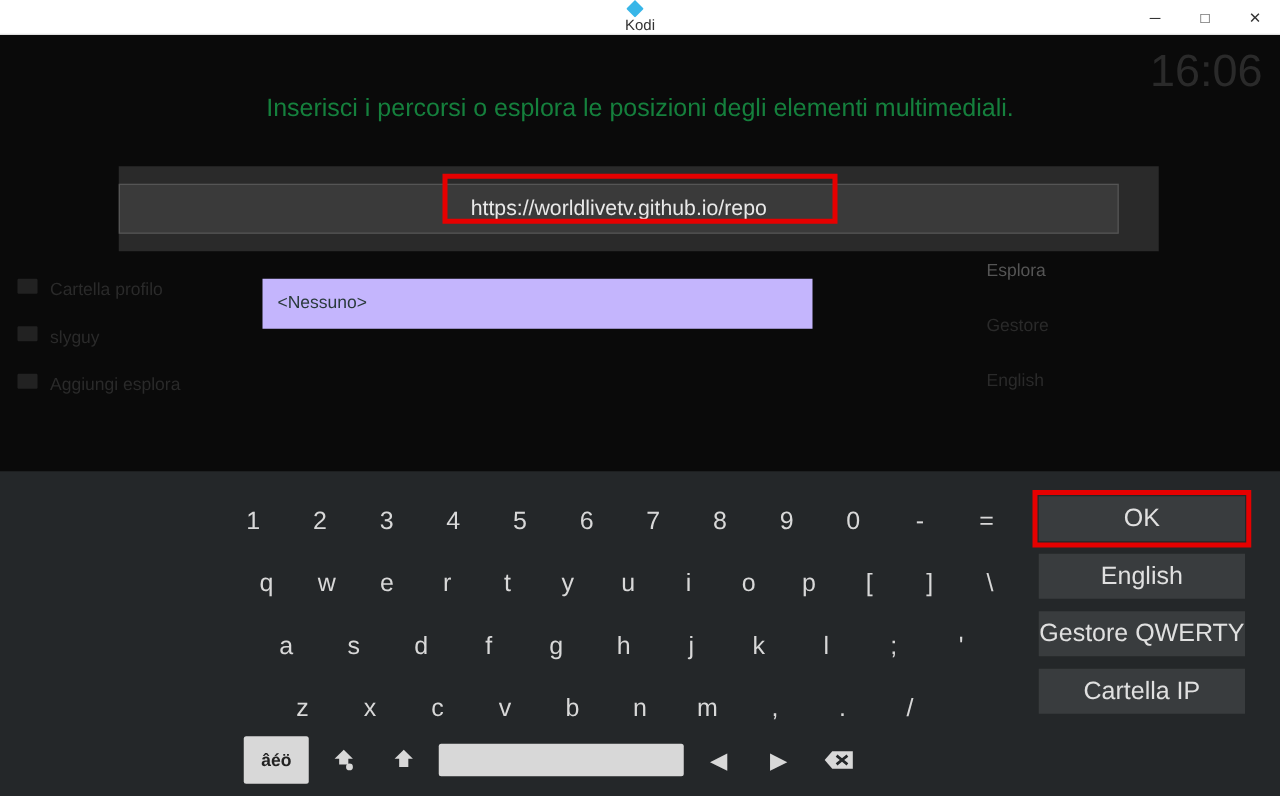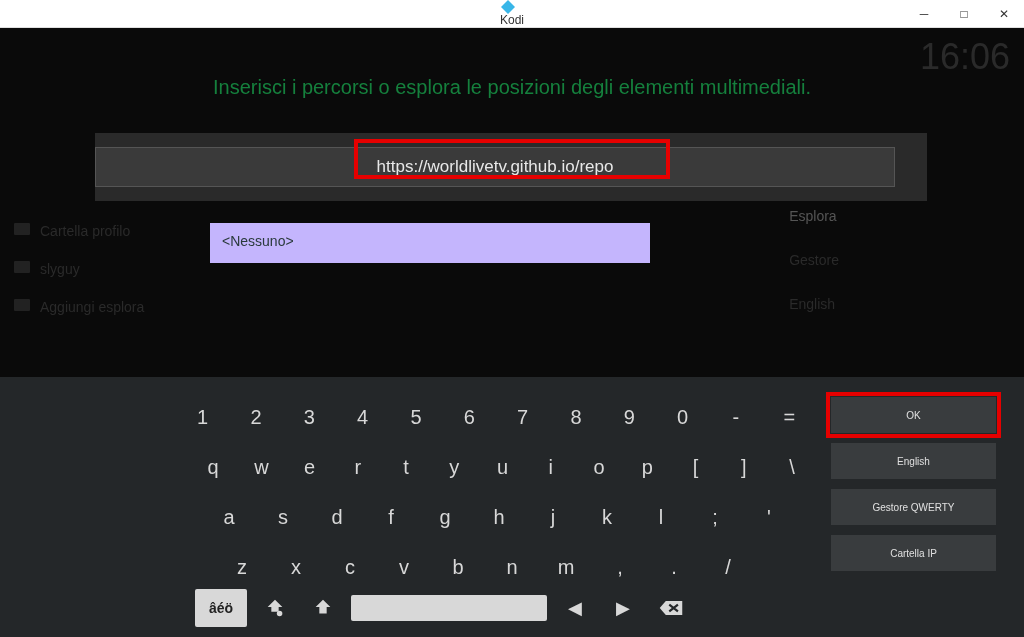--- a/index.html
+++ b/index.html
@@ -250,21 +250,21 @@
     }
     .action-btn {
       width: 100%;
       height: 36px;
       margin-bottom: 10px;
       background: #393c3e;
       display: flex;
       align-items: center;
       justify-content: center;
       color: #e0e0e0;
-      font-size: 10px;
+      font-size: 20px;
       cursor: pointer;
     }
     .highlight-ok {
       position: absolute;
       border: 4px solid #e60000;
       top: 364px;
       right: 23px;
       width: 175px;
       height: 46px;
       pointer-events: none;

